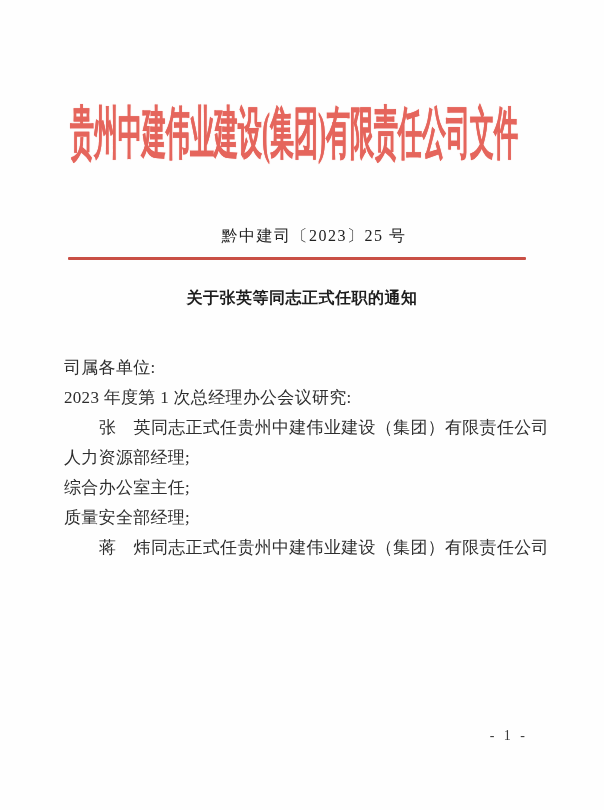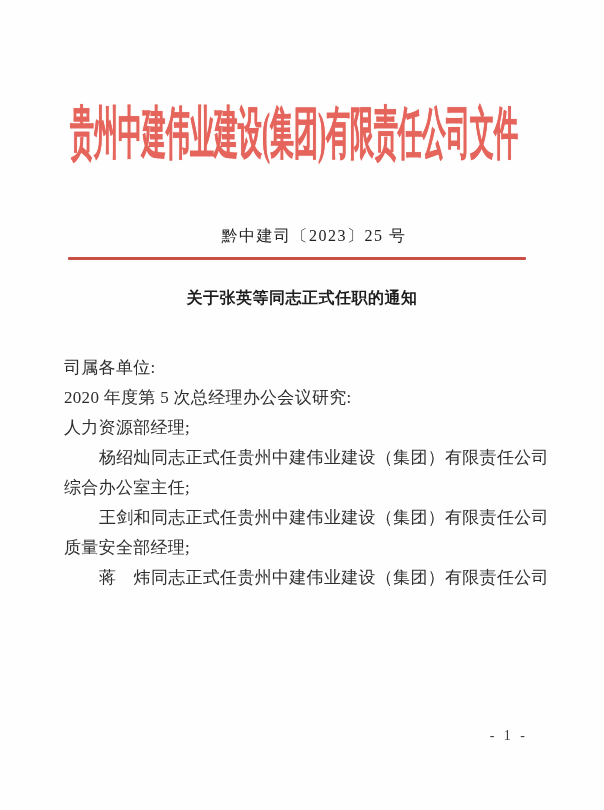--- a/index.html
+++ b/index.html
@@ -104,24 +104,23 @@
   </div>
 
   <div class="doc-number">黔中建司〔2023〕25 号</div>
 
   <div class="red-rule"></div>
 
   <div class="doc-title">关于张英等同志正式任职的通知</div>
 
   <div class="body-block">
       <div class="body-line">司属各单位:</div>
-      <div class="body-line">2020 年度第 5 次总经理办公会议研究:</div>
+      <div class="body-line">2023 年度第 1 次总经理办公会议研究:</div>
+      <div class="body-line indent">张　英同志正式任贵州中建伟业建设（集团）有限责任公司</div>
       <div class="body-line">人力资源部经理;</div>
-      <div class="body-line indent">杨绍灿同志正式任贵州中建伟业建设（集团）有限责任公司</div>
       <div class="body-line">综合办公室主任;</div>
-      <div class="body-line indent">王剑和同志正式任贵州中建伟业建设（集团）有限责任公司</div>
       <div class="body-line">质量安全部经理;</div>
       <div class="body-line indent">蒋　炜同志正式任贵州中建伟业建设（集团）有限责任公司</div>
     </div>
 
   <div class="page-number">- 1 -</div>
 
 </div>
 
 </body></html>

